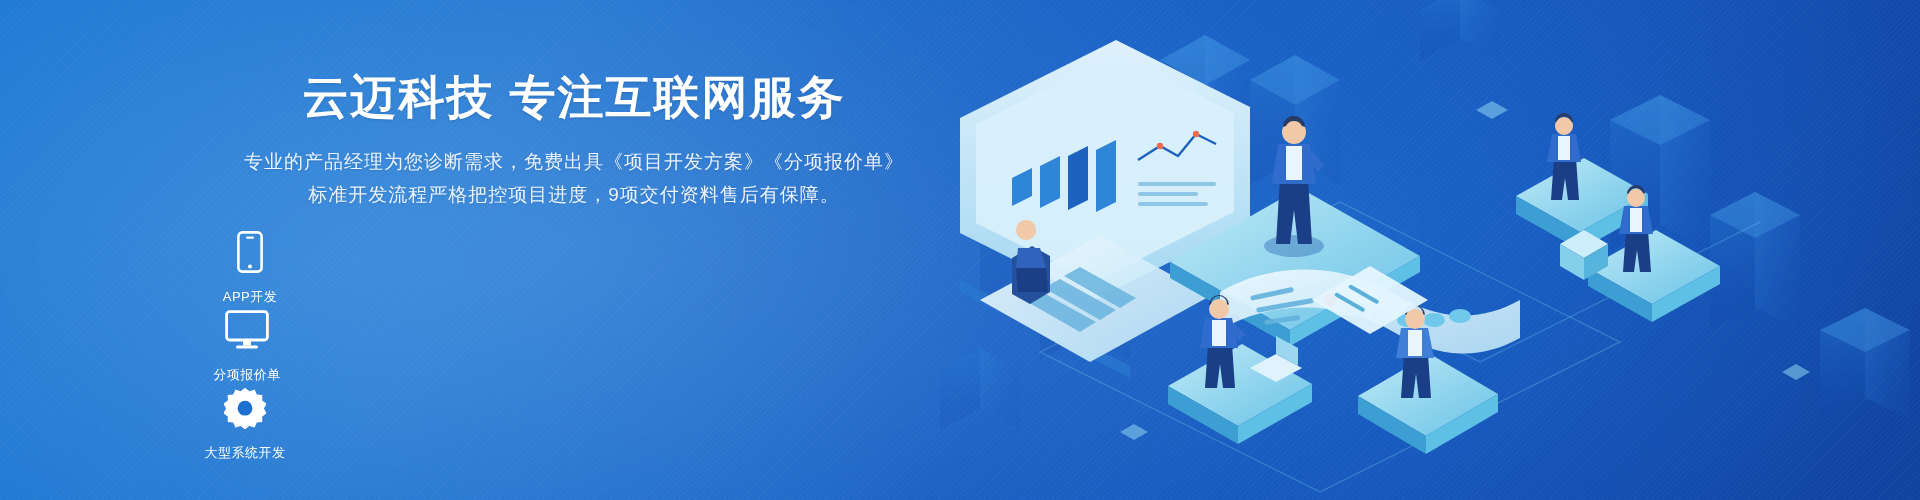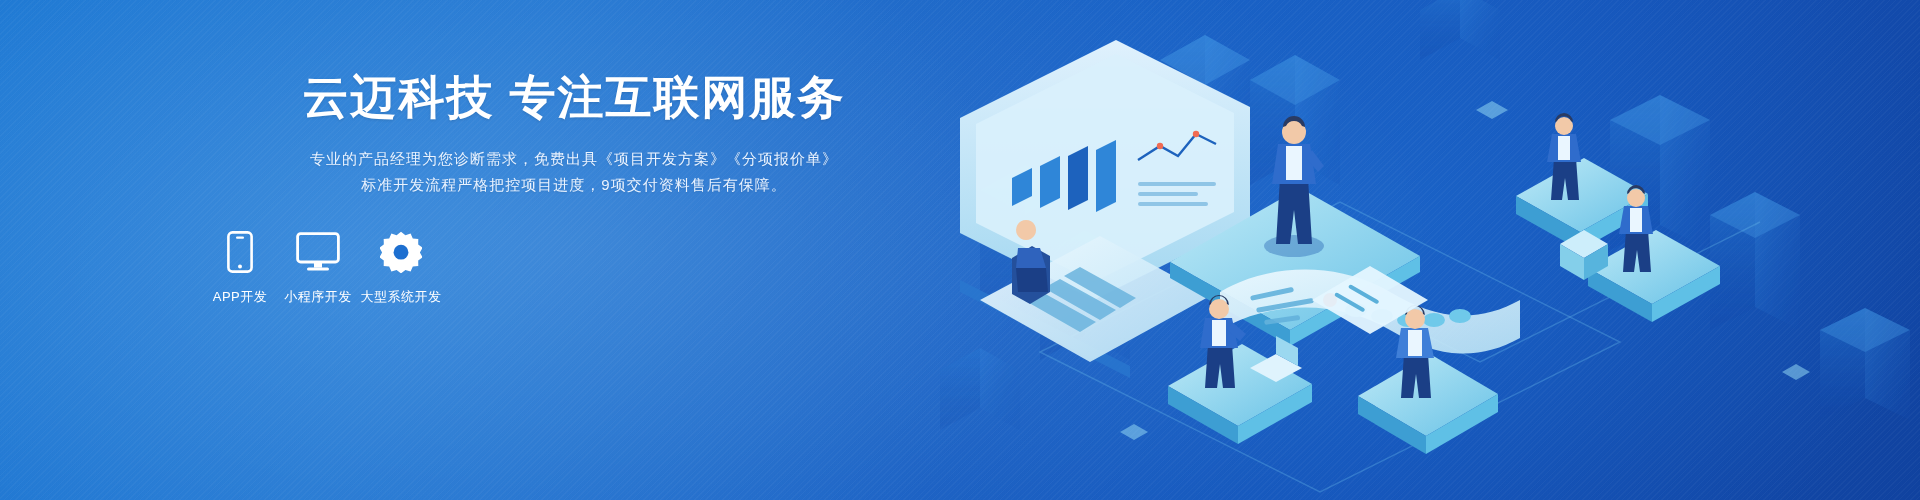--- a/index.html
+++ b/index.html
@@ -38,29 +38,29 @@
 
   #headline {
     font-size:46px; font-weight:bold; color:#ffffff;
     letter-spacing:2px; line-height:1.18;
     white-space:nowrap;
     text-shadow:0 1px 3px rgba(0,0,0,0.12);
   }
 
   #subcopy { margin-top:22px; }
   .subline {
-    font-size:15px; color:#eaf3ff; line-height:1.72;
+    font-size:19px; color:#eaf3ff; line-height:1.72;
     letter-spacing:1px; white-space:nowrap;
     text-shadow:0 1px 2px rgba(0,0,0,0.10);
   }
 
   
   #services {
     position:absolute; left:204px; top:228px;
-    display:flex; align-items:flex-end;
+    display:flex; align-items:flex-end;flex-direction:column;
   }
   .svc { width:72px; text-align:center; margin-right:3px; }
   .svc-ico {
     height:48px; display:flex; align-items:center; justify-content:center;
     margin-bottom:12px;
   }
   .svc-ico svg { display:block; }
   .svc-label {
     font-size:13px; color:#ffffff; letter-spacing:0.5px; white-space:nowrap;
   }
@@ -338,21 +338,21 @@
 
 
     <div class="svc">
       <div class="svc-ico">
         <svg width="44" height="40" viewBox="0 0 44 40" xmlns="http://www.w3.org/2000/svg">
           <rect x="1.6" y="1.6" width="40.8" height="28.4" rx="3" ry="3" fill="none" stroke="#ffffff" stroke-width="2.8"></rect>
           <rect x="18" y="30.6" width="8" height="5" fill="#ffffff"></rect>
           <rect x="11" y="35.4" width="22" height="3" rx="1.5" fill="#ffffff"></rect>
         </svg>
       </div>
-      <div class="svc-label">小程序开发</div>
+      <div class="svc-label">分项报价单</div>
     </div>
 
     <div class="svc">
       <div class="svc-ico">
         <svg width="42" height="42" viewBox="0 0 42 42" xmlns="http://www.w3.org/2000/svg">
           <path d="M21 0.8 L25.4 4.2 L30.6 2.6 L32.8 7.6 L38.3 8.1 L38.2 13.6 L42.6 16.8
                    L39.9 21.6 L42.6 26.4 L38.2 29.6 L38.3 35.1 L32.8 35.6 L30.6 40.6
                    L25.4 39 L21 42.4 L16.6 39 L11.4 40.6 L9.2 35.6 L3.7 35.1 L3.8 29.6
                    L-0.6 26.4 L2.1 21.6 L-0.6 16.8 L3.8 13.6 L3.7 8.1 L9.2 7.6 L11.4 2.6
                    L16.6 4.2 Z" fill="#ffffff"></path>

